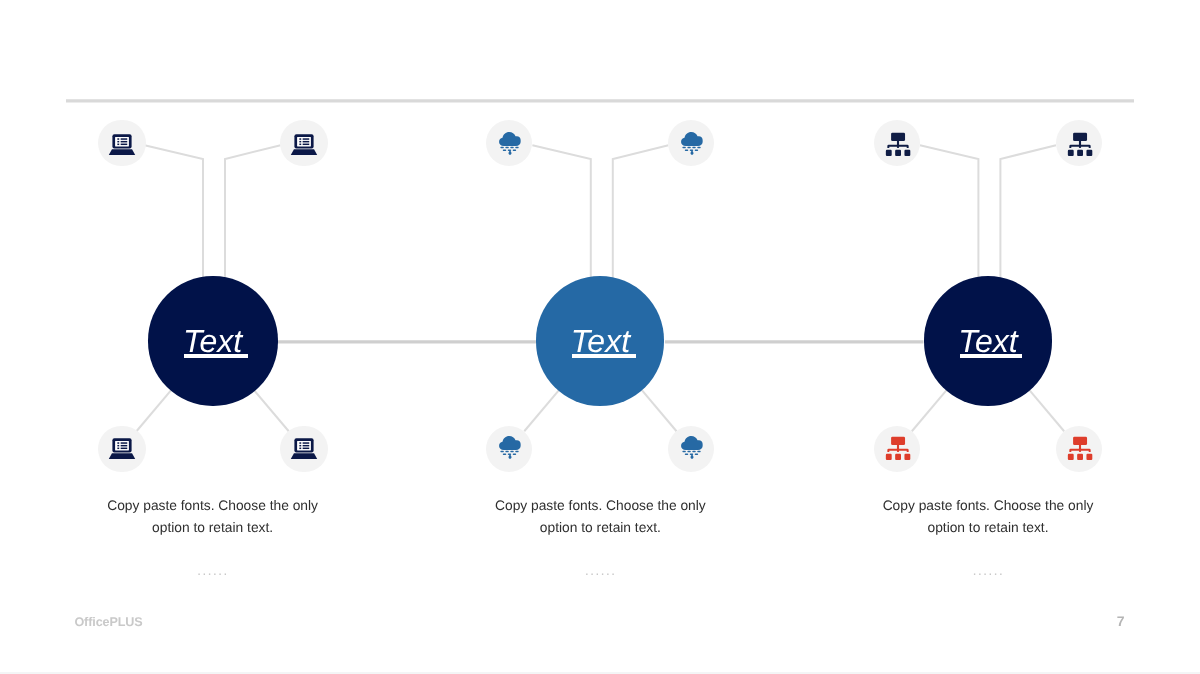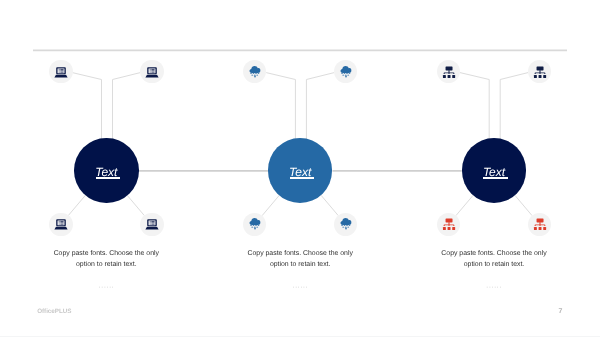--- a/index.html
+++ b/index.html
@@ -1,21 +1,21 @@
 <!DOCTYPE html>
 <html><head>
 <meta charset="utf-8">
 <style>
   html,body{margin:0;padding:0;background:#fff;}
   body{width:600px;height:337px;font-family:"Liberation Sans",sans-serif;overflow:hidden;-webkit-font-smoothing:antialiased;text-rendering:geometricPrecision;}
   .slide{position:relative;width:600px;height:337px;background:#fff;}
   svg.layer{position:absolute;left:0;top:0;width:600px;height:337px;}
   .hub{position:absolute;width:64.5px;height:64.5px;border-radius:50%;display:flex;align-items:center;justify-content:center;}
   .hub .lblwrap{position:relative;top:1.5px;}
-  .hub .lbl{color:#ffffff;font-style:italic;font-size:12px;line-height:16px;position:relative;display:inline-block;}
+  .hub .lbl{color:#ffffff;font-style:italic;font-size:16px;line-height:16px;position:relative;display:inline-block;}
   .hub .lbl::after{content:"";position:absolute;left:0.5px;right:-2.5px;top:13.3px;height:1.3px;background:#ffffff;}
   .iconwrap{position:absolute;width:23.5px;height:23.5px;border-radius:50%;background:#f3f3f3;}
   .iconwrap svg{position:absolute;left:2.75px;top:2.75px;width:18px;height:18px;}
   .cap{position:absolute;width:108px;text-align:center;color:#2f2f2f;font-size:6.9px;line-height:1.62;}
   .dots{position:absolute;width:108px;text-align:center;color:#c8c8c8;font-size:7px;letter-spacing:0.3px;}
   .logo{position:absolute;color:#c9c9c9;font-size:6.3px;letter-spacing:-0.05px;line-height:1;font-weight:700;}
   .bottom-edge{position:absolute;left:0;bottom:0;width:600px;height:1px;background:#f4f5f6;}
   .pageno{position:absolute;color:#b5b5b5;font-size:7px;line-height:1;font-weight:700;}
 </style>
 </head>

